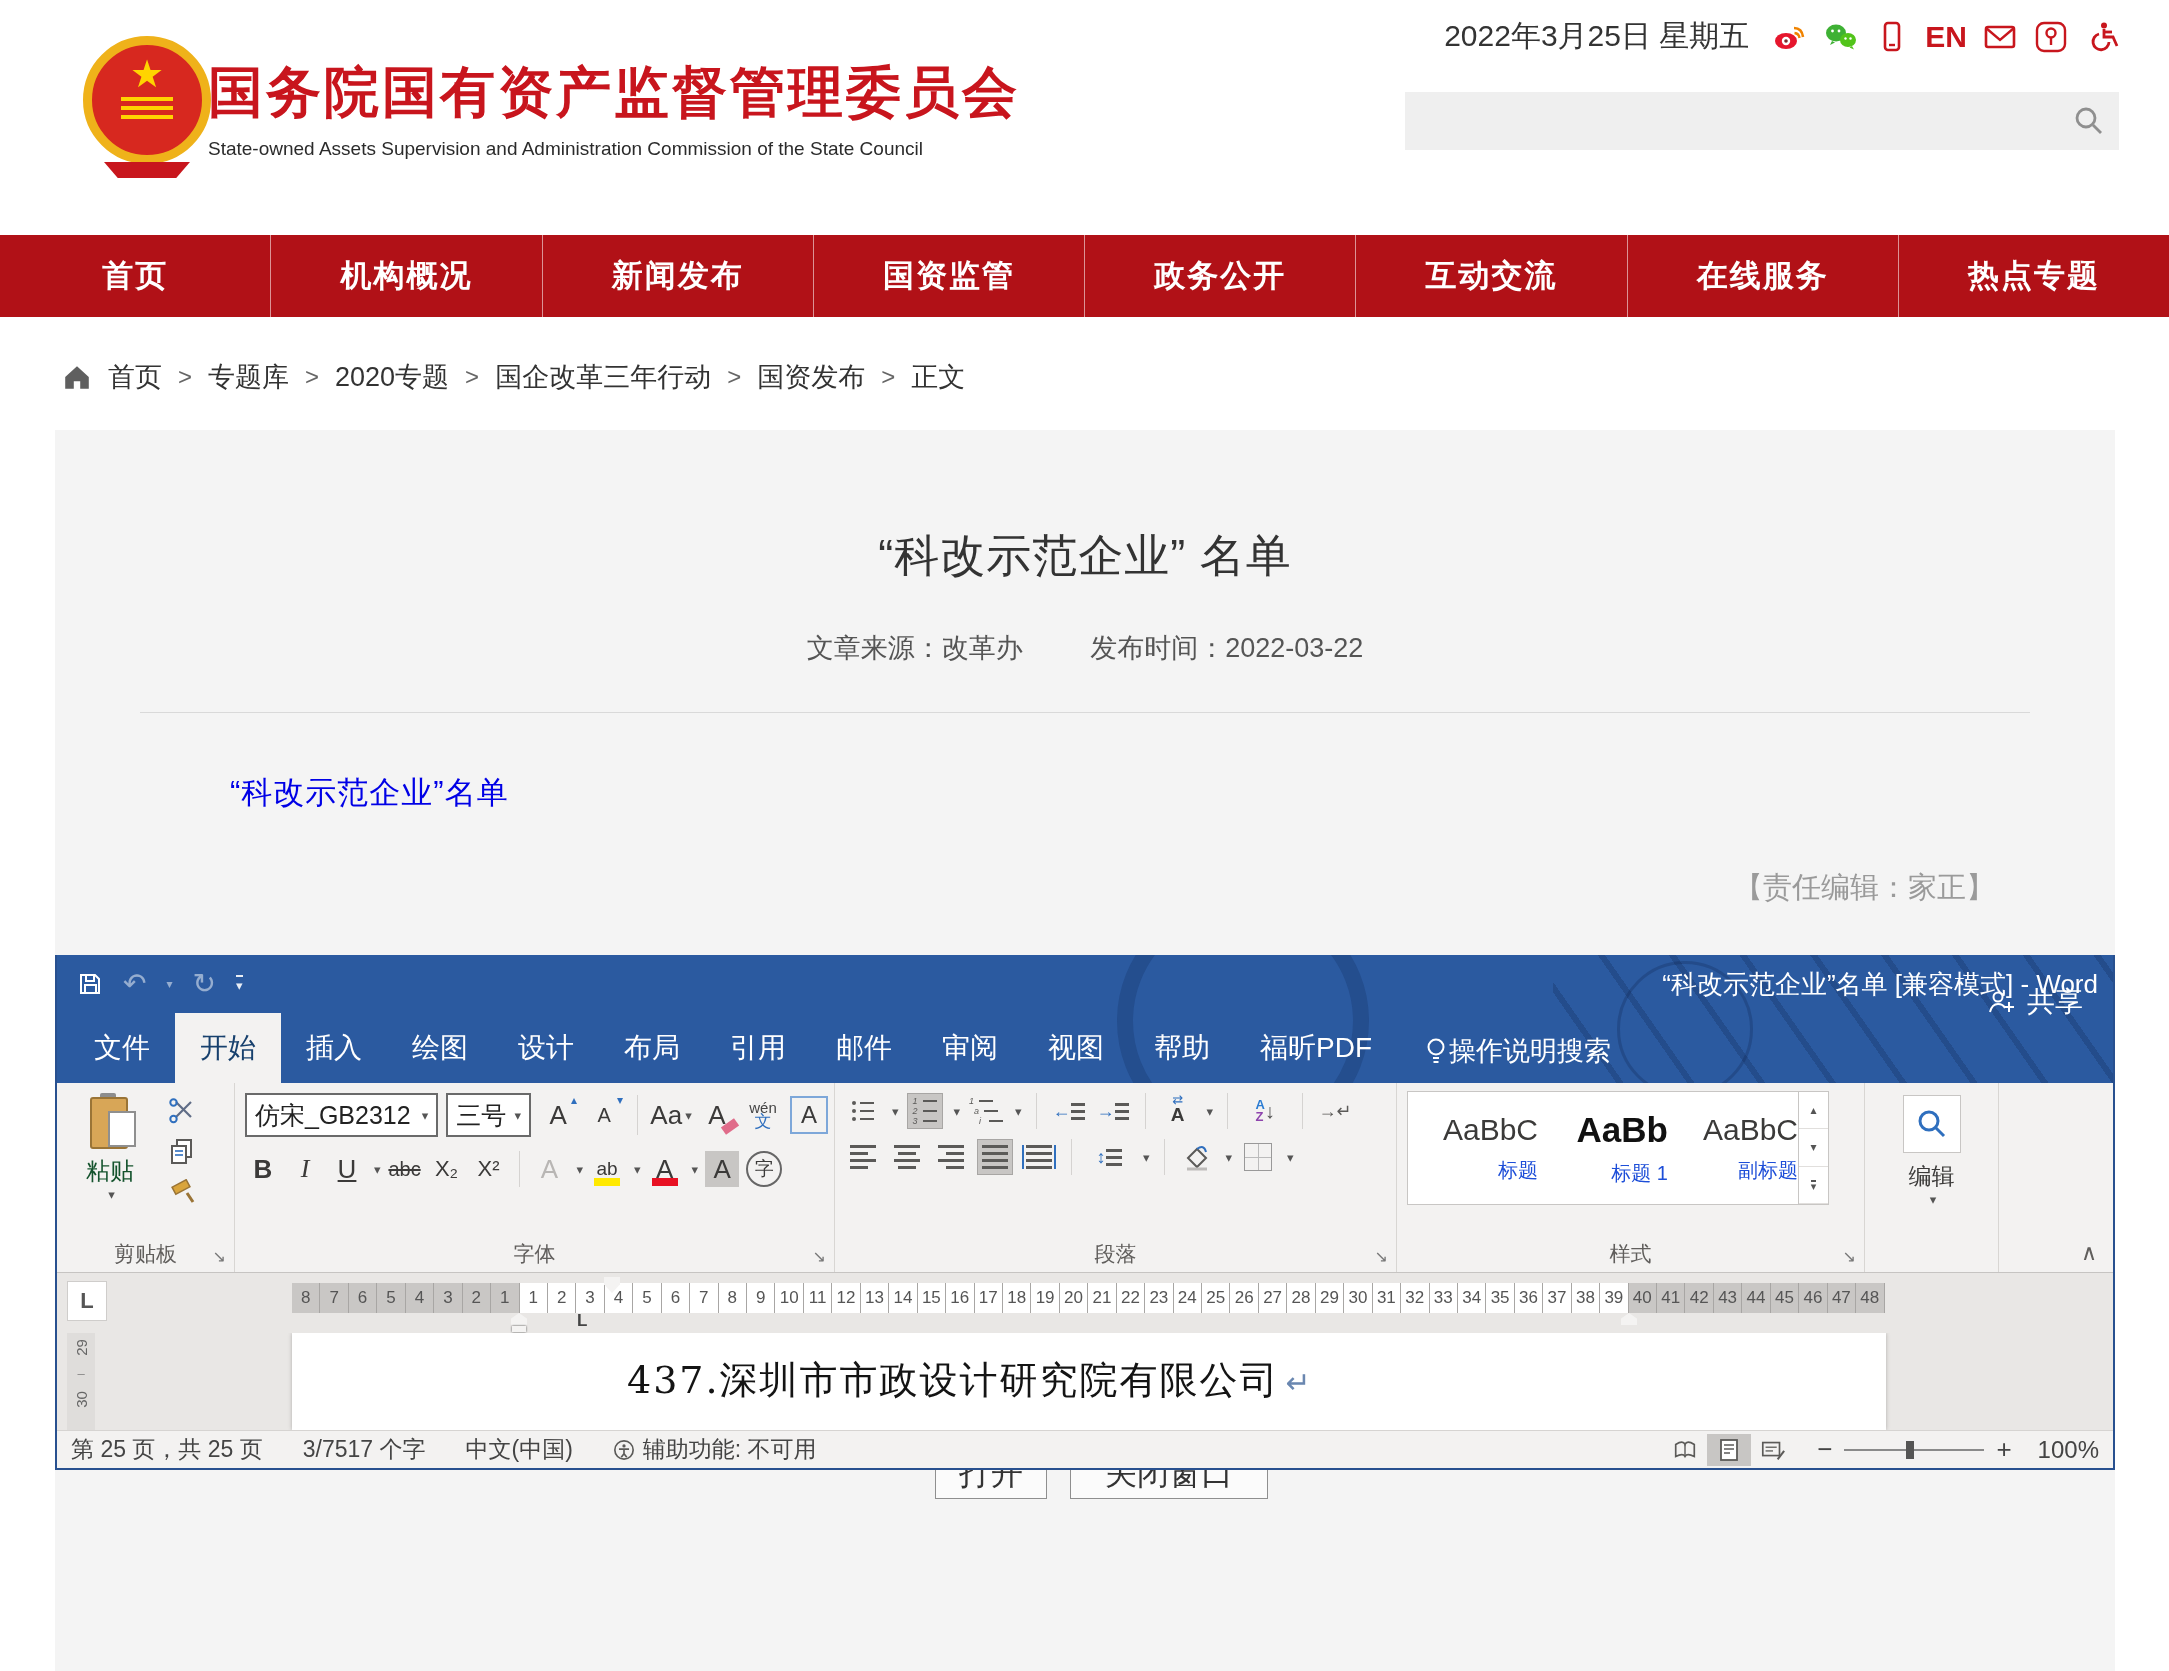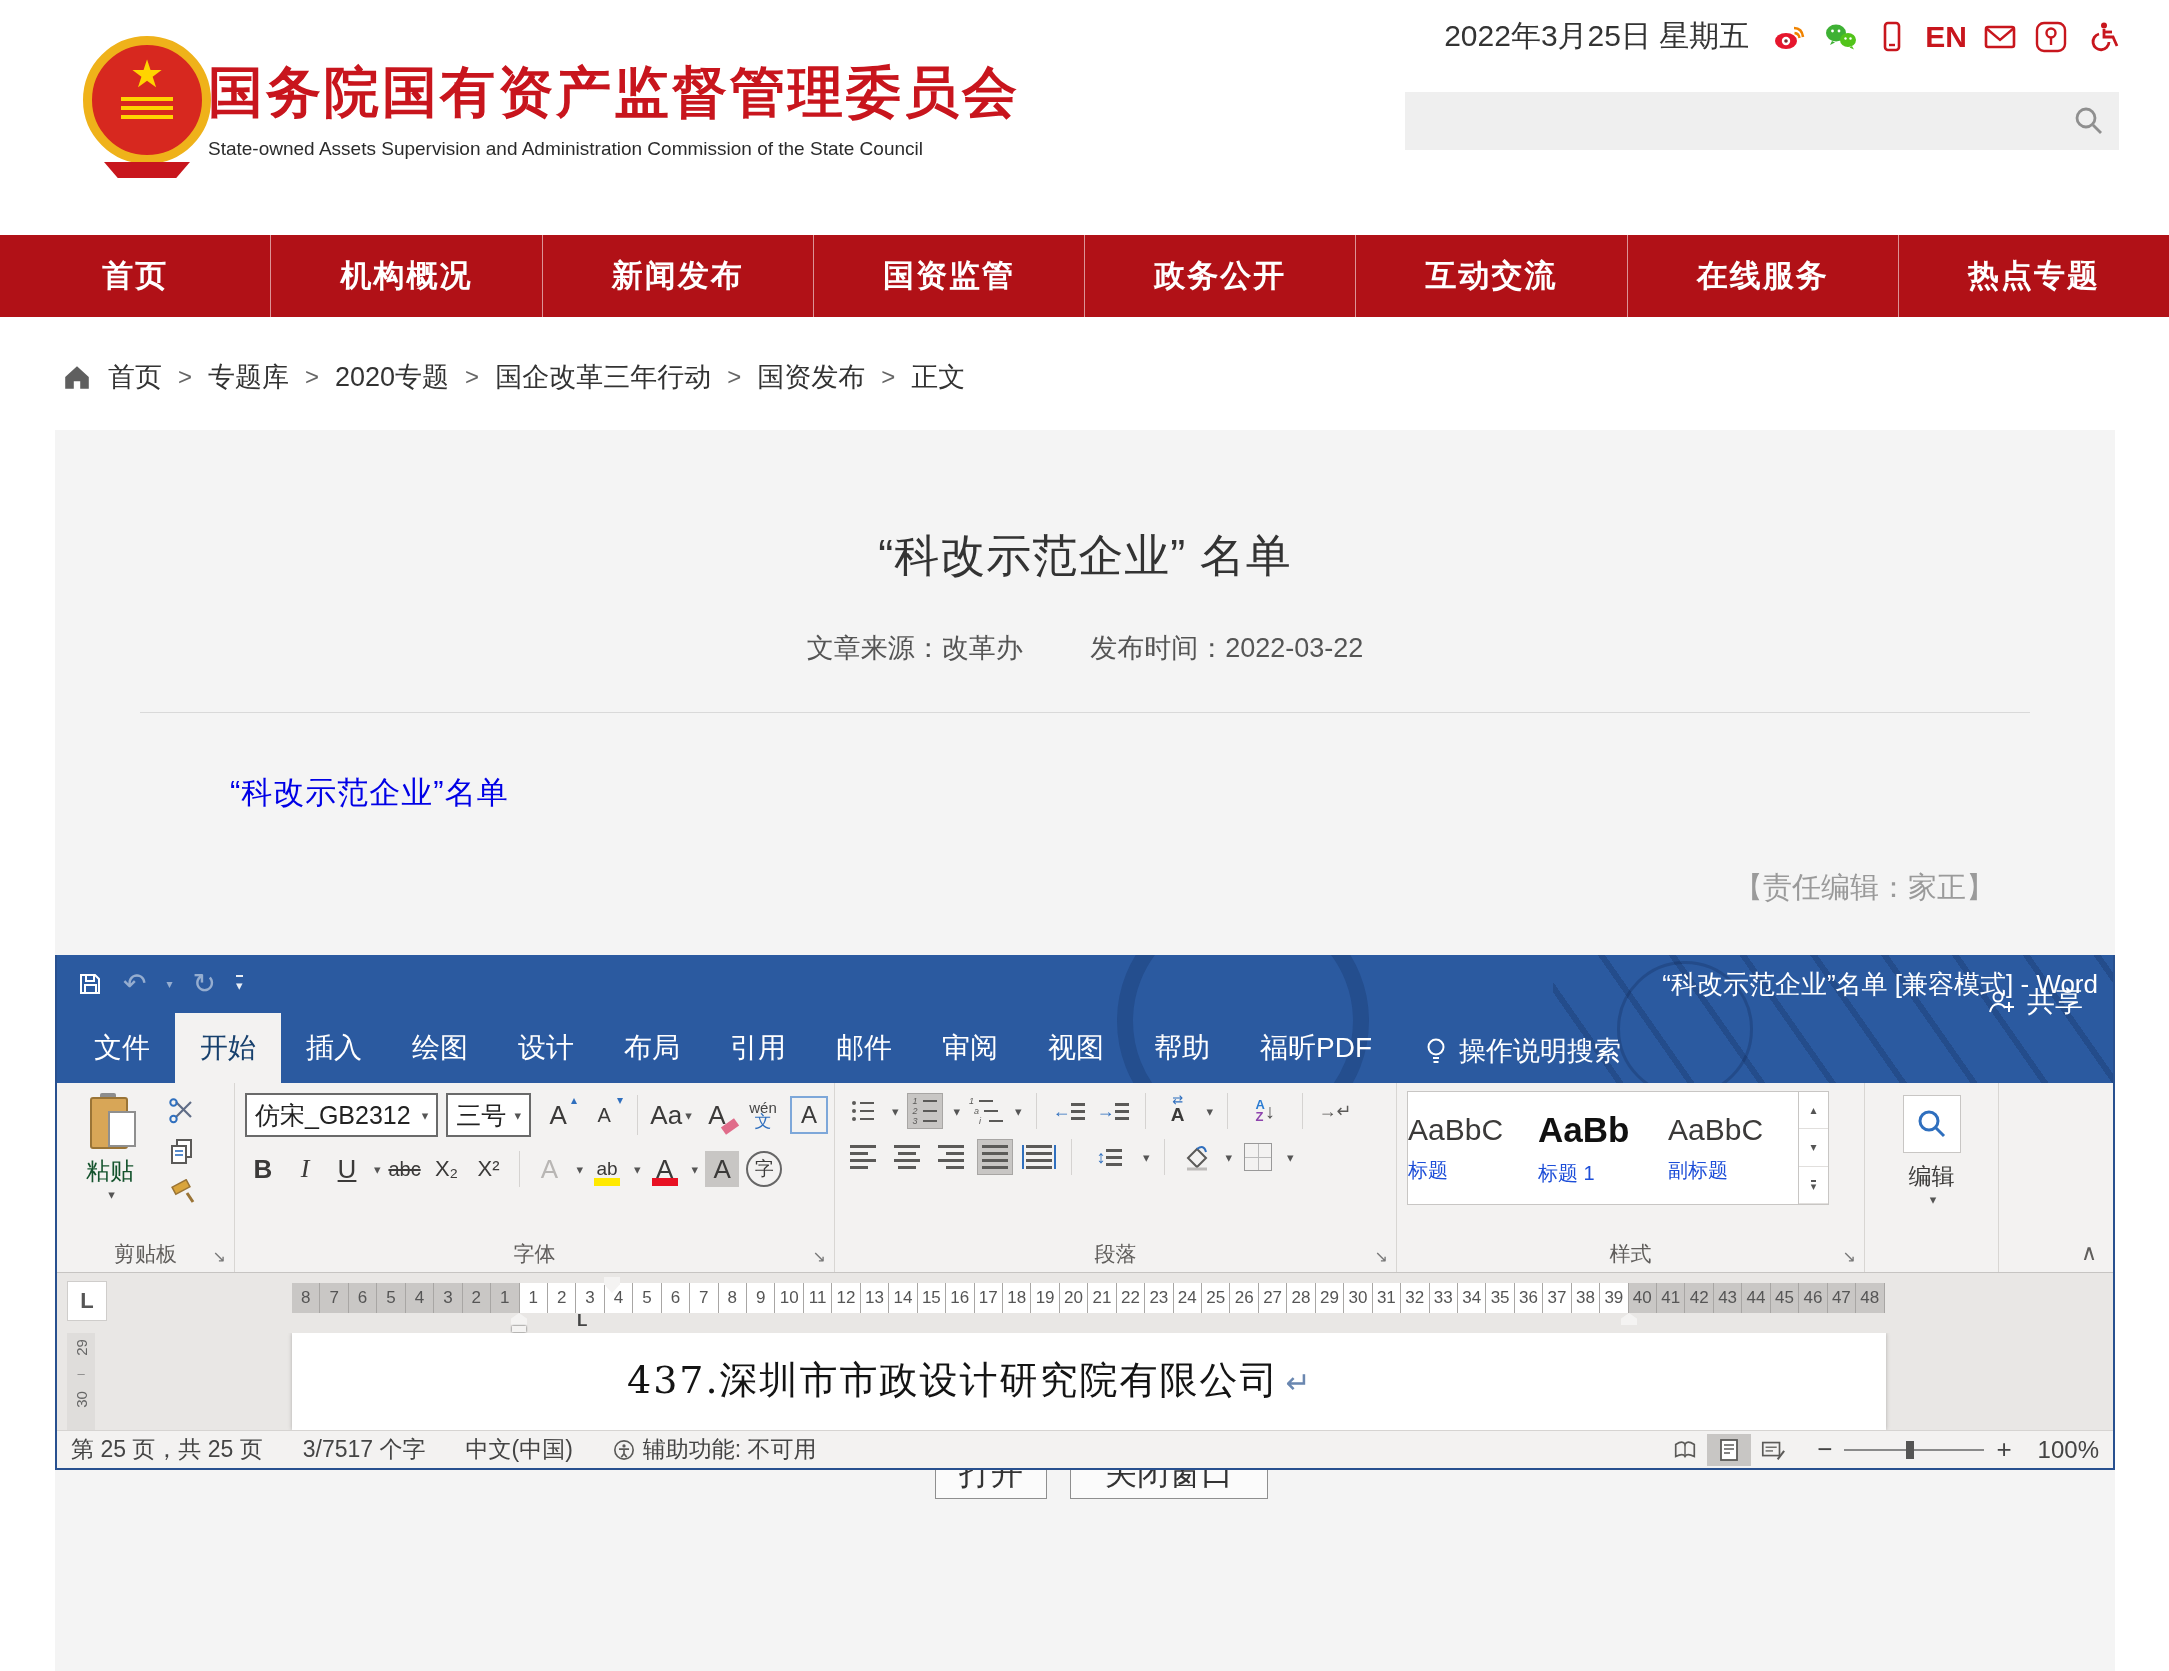--- a/index.html
+++ b/index.html
@@ -60,21 +60,21 @@
   .qat-custom{font-size:13px;border-top:2px solid #fff;padding-top:1px;opacity:.9;}
   .tb-title{position:absolute;left:0;right:15px;text-align:right;font-size:26px;pointer-events:none;}
   .tb-right{position:absolute;right:0;top:0;height:58px;display:flex;align-items:center;}
   .tb-user{font-size:26px;margin-right:14px;}
   .avatar{width:42px;height:42px;border-radius:50%;background:#d9d9d9;display:flex;align-items:center;justify-content:center;margin-right:26px;cursor:pointer;}
   .wbtn{width:62px;height:58px;display:flex;align-items:center;justify-content:center;font-size:26px;cursor:pointer;}
   
   .tabrow{position:relative;height:70px;display:flex;align-items:stretch;padding-left:12px;color:#fff;z-index:2;}
   .tab{font-size:28px;padding:0 25px;display:flex;align-items:center;cursor:pointer;}
   .tab.active{background:#f3f2f1;color:#17406d;}
-  .tellme{display:flex;align-items:center;gap:10px;margin-left:26px;font-size:27px;cursor:pointer;}
+  .tellme{display:flex;align-items:center;gap:0;margin-left:26px;font-size:27px;cursor:pointer;}
   .share{position:absolute;right:30px;top:12px;height:70px;display:flex;align-items:center;gap:10px;font-size:28px;cursor:pointer;}
   
   .ribbon{position:relative;height:190px;background:#f3f2f1;border-bottom:1px solid #c6c4c2;display:flex;box-sizing:border-box;}
   .rgroup{position:relative;height:100%;border-right:1px solid #d8d6d3;box-sizing:border-box;}
   .glabel{position:absolute;bottom:4px;left:0;width:100%;text-align:center;font-size:21px;color:#605e5c;}
   .launcher{position:absolute;right:8px;bottom:6px;font-size:16px;color:#777;cursor:pointer;}
   .collapse-ribbon{position:absolute;right:16px;bottom:6px;font-size:22px;color:#605e5c;cursor:pointer;}
   .vline{width:1px;background:#d5d3d1;height:74px;margin:12px 6px 0;}
   .chev-d{font-size:13px;color:#555;margin-left:3px;}
   
@@ -129,21 +129,21 @@
   .sortAZ{display:flex;flex-direction:column;font-size:13px;line-height:12px;font-weight:700;}
   .sortAZ .a{color:#2b7cd3;} .sortAZ .z{color:#8e44ad;}
   .marks{font-size:18px;color:#5b5a58;}
   .dist{border-left:2px solid #2f6fbe;border-right:2px solid #2f6fbe;padding:0 2px;}
   .grid-ico{width:26px;height:26px;border:1px solid #999;background:
      linear-gradient(#bbb,#bbb) center/100% 1px no-repeat,
      linear-gradient(90deg,#bbb,#bbb) center/1px 100% no-repeat;}
   
   .g-sty{width:468px;padding:8px 6px 0 10px;}
   .sty-box{display:flex;background:#fff;border:1px solid #c8c6c4;height:112px;width:420px;}
-  .st-cell{width:130px;display:flex;flex-direction:column;align-items:flex-start;justify-content:center;cursor:pointer;}
+  .st-cell{width:130px;display:flex;flex-direction:column;align-items:flex-end;justify-content:center;cursor:pointer;}
   .st-prev{font-size:30px;color:#3b3a39;}
   .st-cell.b1 .st-prev{font-weight:800;font-size:35px;color:#111;}
   .st-name{font-size:20px;color:#1d4ed8;margin-top:10px;}
   .sty-scroll{width:30px;border-left:1px solid #c8c6c4;display:flex;flex-direction:column;}
   .sty-scroll div{flex:1;display:flex;align-items:center;justify-content:center;font-size:12px;color:#555;cursor:pointer;border-bottom:1px solid #e1dfdd;}
   .more-line{border-top:2px solid #555;padding-top:0px;font-size:11px;line-height:8px;}
   
   .g-edit{width:134px;display:flex;flex-direction:column;align-items:center;padding-top:12px;}
   .edit-ico{width:56px;height:56px;background:#fff;border:1px solid #c8c6c4;display:flex;align-items:center;justify-content:center;}
   .edit-lab{font-size:23px;color:#3b3a39;margin-top:8px;}

